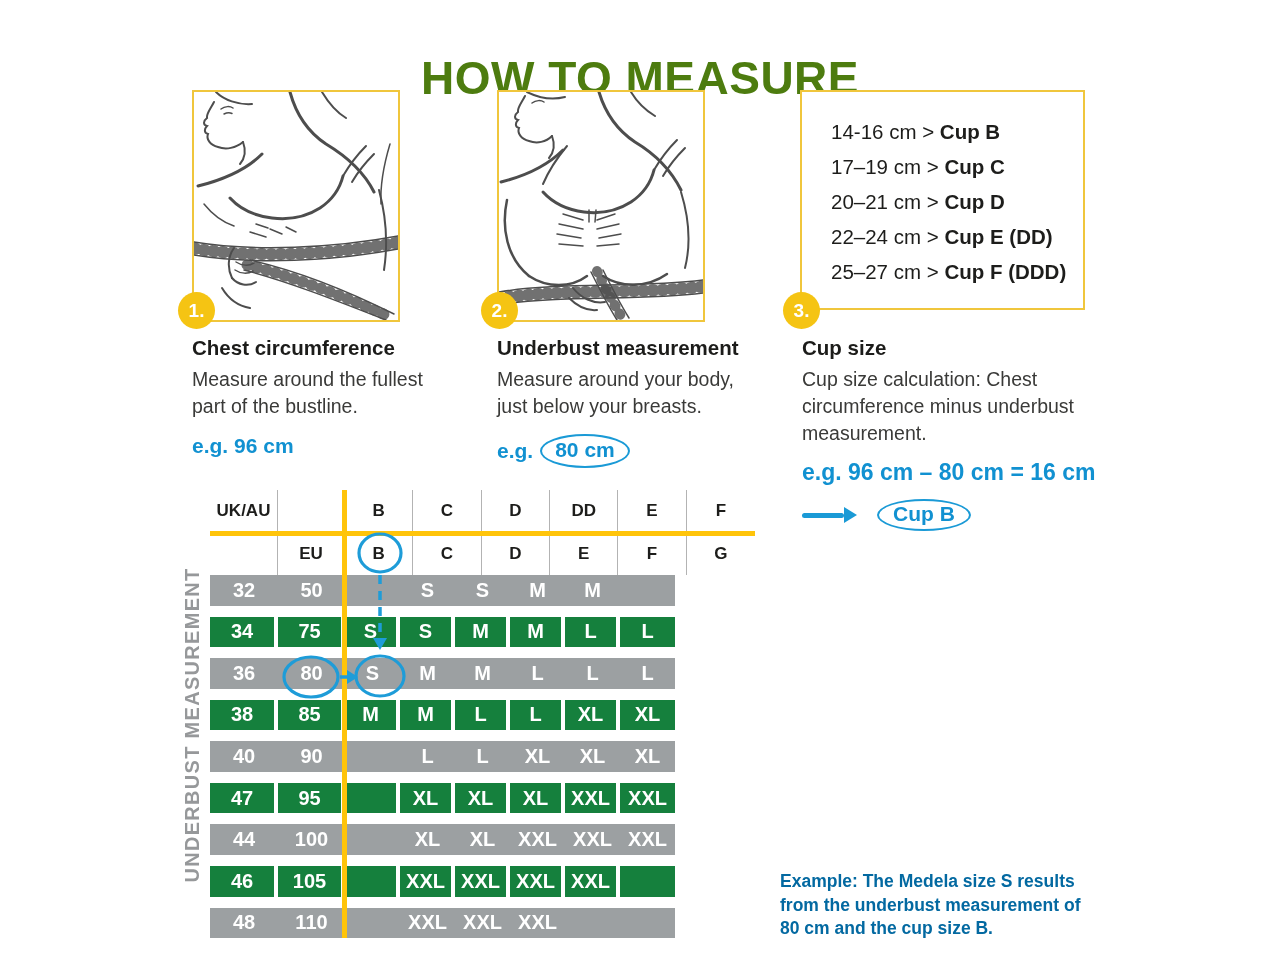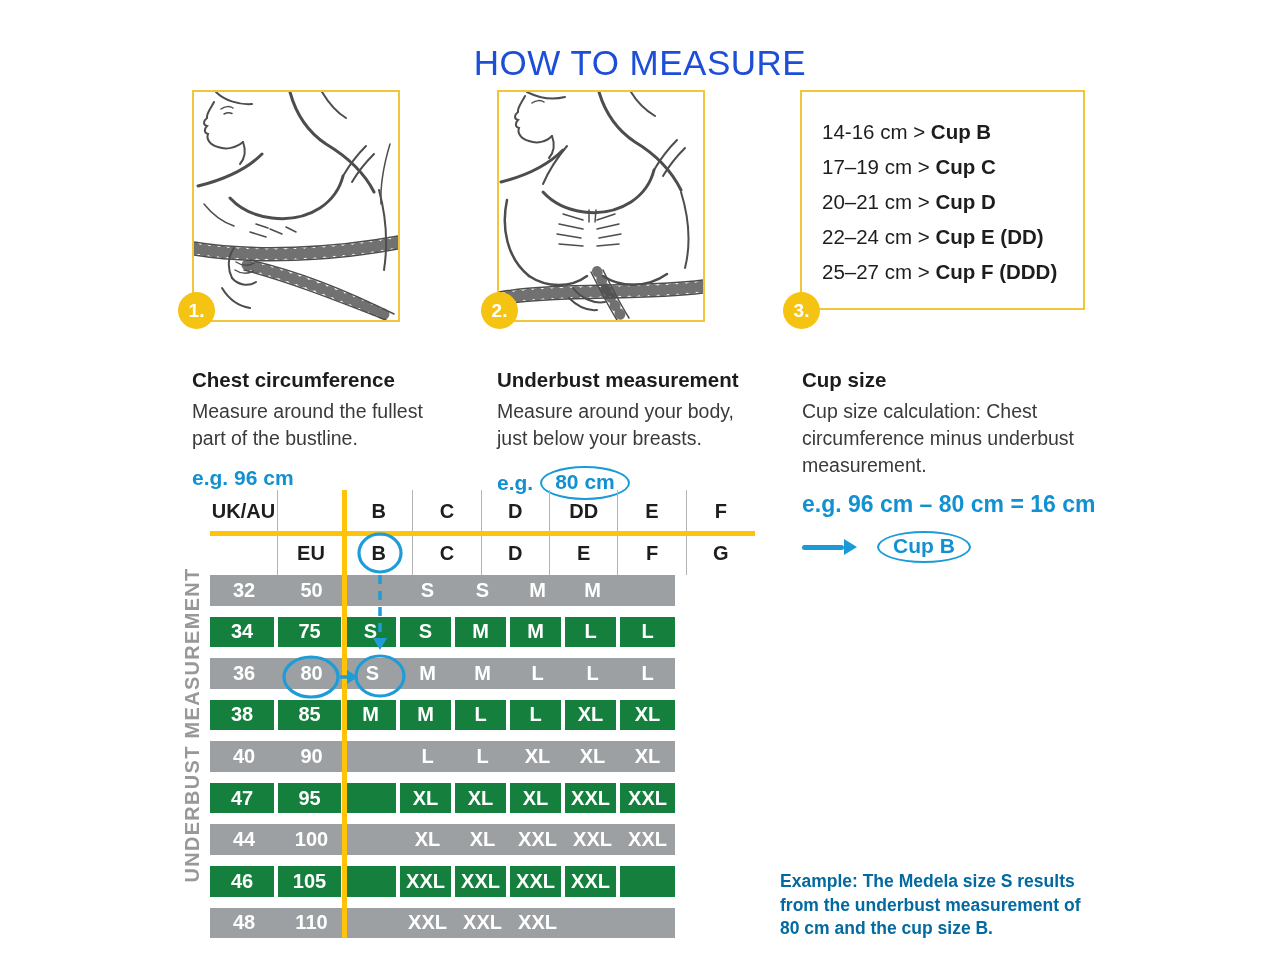--- a/index.html
+++ b/index.html
@@ -3,48 +3,48 @@
 <meta charset="utf-8">
 <style>
   html,body{margin:0;padding:0;background:#fff;}
   .page{
     position:relative;width:1280px;height:960px;background:#fff;overflow:hidden;
     font-family:"Liberation Sans",sans-serif;color:#1c1c1a;
   }
   
   .title{
     position:absolute;top:20px;left:0;width:100%;text-align:center;
-    font-size:35px;font-weight:400;letter-spacing:.5px;color:#1d4ed8;
+    font-size:46px;font-weight:700;letter-spacing:.5px;color:#4d7c0f;
   }
   
   .illus-box{
     position:absolute;width:208px;height:232px;border:2.5px solid #F0C63C;background:#fff;
     box-sizing:border-box;
   }
   #box1{left:192px;top:90px;}
   #box2{left:497px;top:90px;}
   .cup-box{
     position:absolute;left:800px;top:90px;width:285px;height:220px;
     border:2.5px solid #F0C63C;background:#fff;box-sizing:border-box;
     padding:22px 0 0 20px;
   }
   .cup-line{font-size:20.5px;line-height:35px;color:#1d1d1b;white-space:nowrap;}
-  .cup-line .range{font-weight:400;}
+  .cup-line .range{font-weight:400;margin-left:9px;}
   .cup-line .cup{font-weight:700;}
   
   .badge{
     position:absolute;width:37px;height:37px;border-radius:50%;background:#F5C413;
     color:#fff;font-size:19px;font-weight:700;display:flex;align-items:center;justify-content:center;
     z-index:4;
   }
   #badge1{left:178px;top:292px;}
   #badge2{left:481px;top:292px;}
   #badge3{left:783px;top:292px;}
   
-  .step-text{position:absolute;width:300px;margin-top:32px;}
+  .step-text{position:absolute;width:300px;}
   #text1{left:192px;top:336px;}
   #text2{left:497px;top:336px;}
   #text3{left:802px;top:336px;}
   .step-heading{font-size:20.5px;font-weight:700;color:#1c1c1a;margin-bottom:6px;}
   .step-body{font-size:19.5px;line-height:27px;color:#3a3a38;}
   .example{margin-top:14px;font-size:21px;font-weight:700;color:#1191D1;display:flex;align-items:center;}
   .oval{
     display:inline-flex;align-items:center;justify-content:center;
     border:2.5px solid #1A9AD6;border-radius:50%;padding:2px 13px 4px;margin-left:7px;
     color:#1191D1;font-weight:700;font-size:21px;
@@ -53,21 +53,21 @@
   .result-row{margin-top:13px;display:flex;align-items:center;}
   .arrow{display:flex;align-items:center;}
   .arrow .shaft{width:42px;height:5px;background:#1A9AD6;border-radius:3px;}
   .arrow .head{width:0;height:0;border-left:13px solid #1A9AD6;border-top:8.5px solid transparent;border-bottom:8.5px solid transparent;}
   .result-row .oval{margin-left:20px;padding:1px 14px 3px;}
   
   .table-wrap{position:absolute;left:210px;top:490px;width:545px;height:448px;}
   .hrow{display:grid;grid-template-columns:68px 67px repeat(6,1fr);height:42.5px;}
   .hcell{
     display:flex;align-items:center;justify-content:center;
-    font-size:20px;font-weight:700;color:#1d1d1b;border-right:1.5px solid #B3B3B3;box-sizing:border-box;
+    font-size:17px;font-weight:700;color:#1d1d1b;border-right:1.5px solid #B3B3B3;box-sizing:border-box;
   }
   .hrow .hcell:last-child{border-right:none;}
   .tbody{position:absolute;left:0;top:85px;width:465px;height:363px;display:flex;flex-direction:column;gap:11px;}
   .trow{flex:1;display:grid;grid-template-columns:68px 67px repeat(6,1fr);}
   .trow.light{background:#9CA0A2;}
   .trow.dark{background:transparent;}
   .tcell{
     display:flex;align-items:center;justify-content:center;
     font-size:20px;font-weight:700;color:#fff;box-sizing:border-box;
   }

